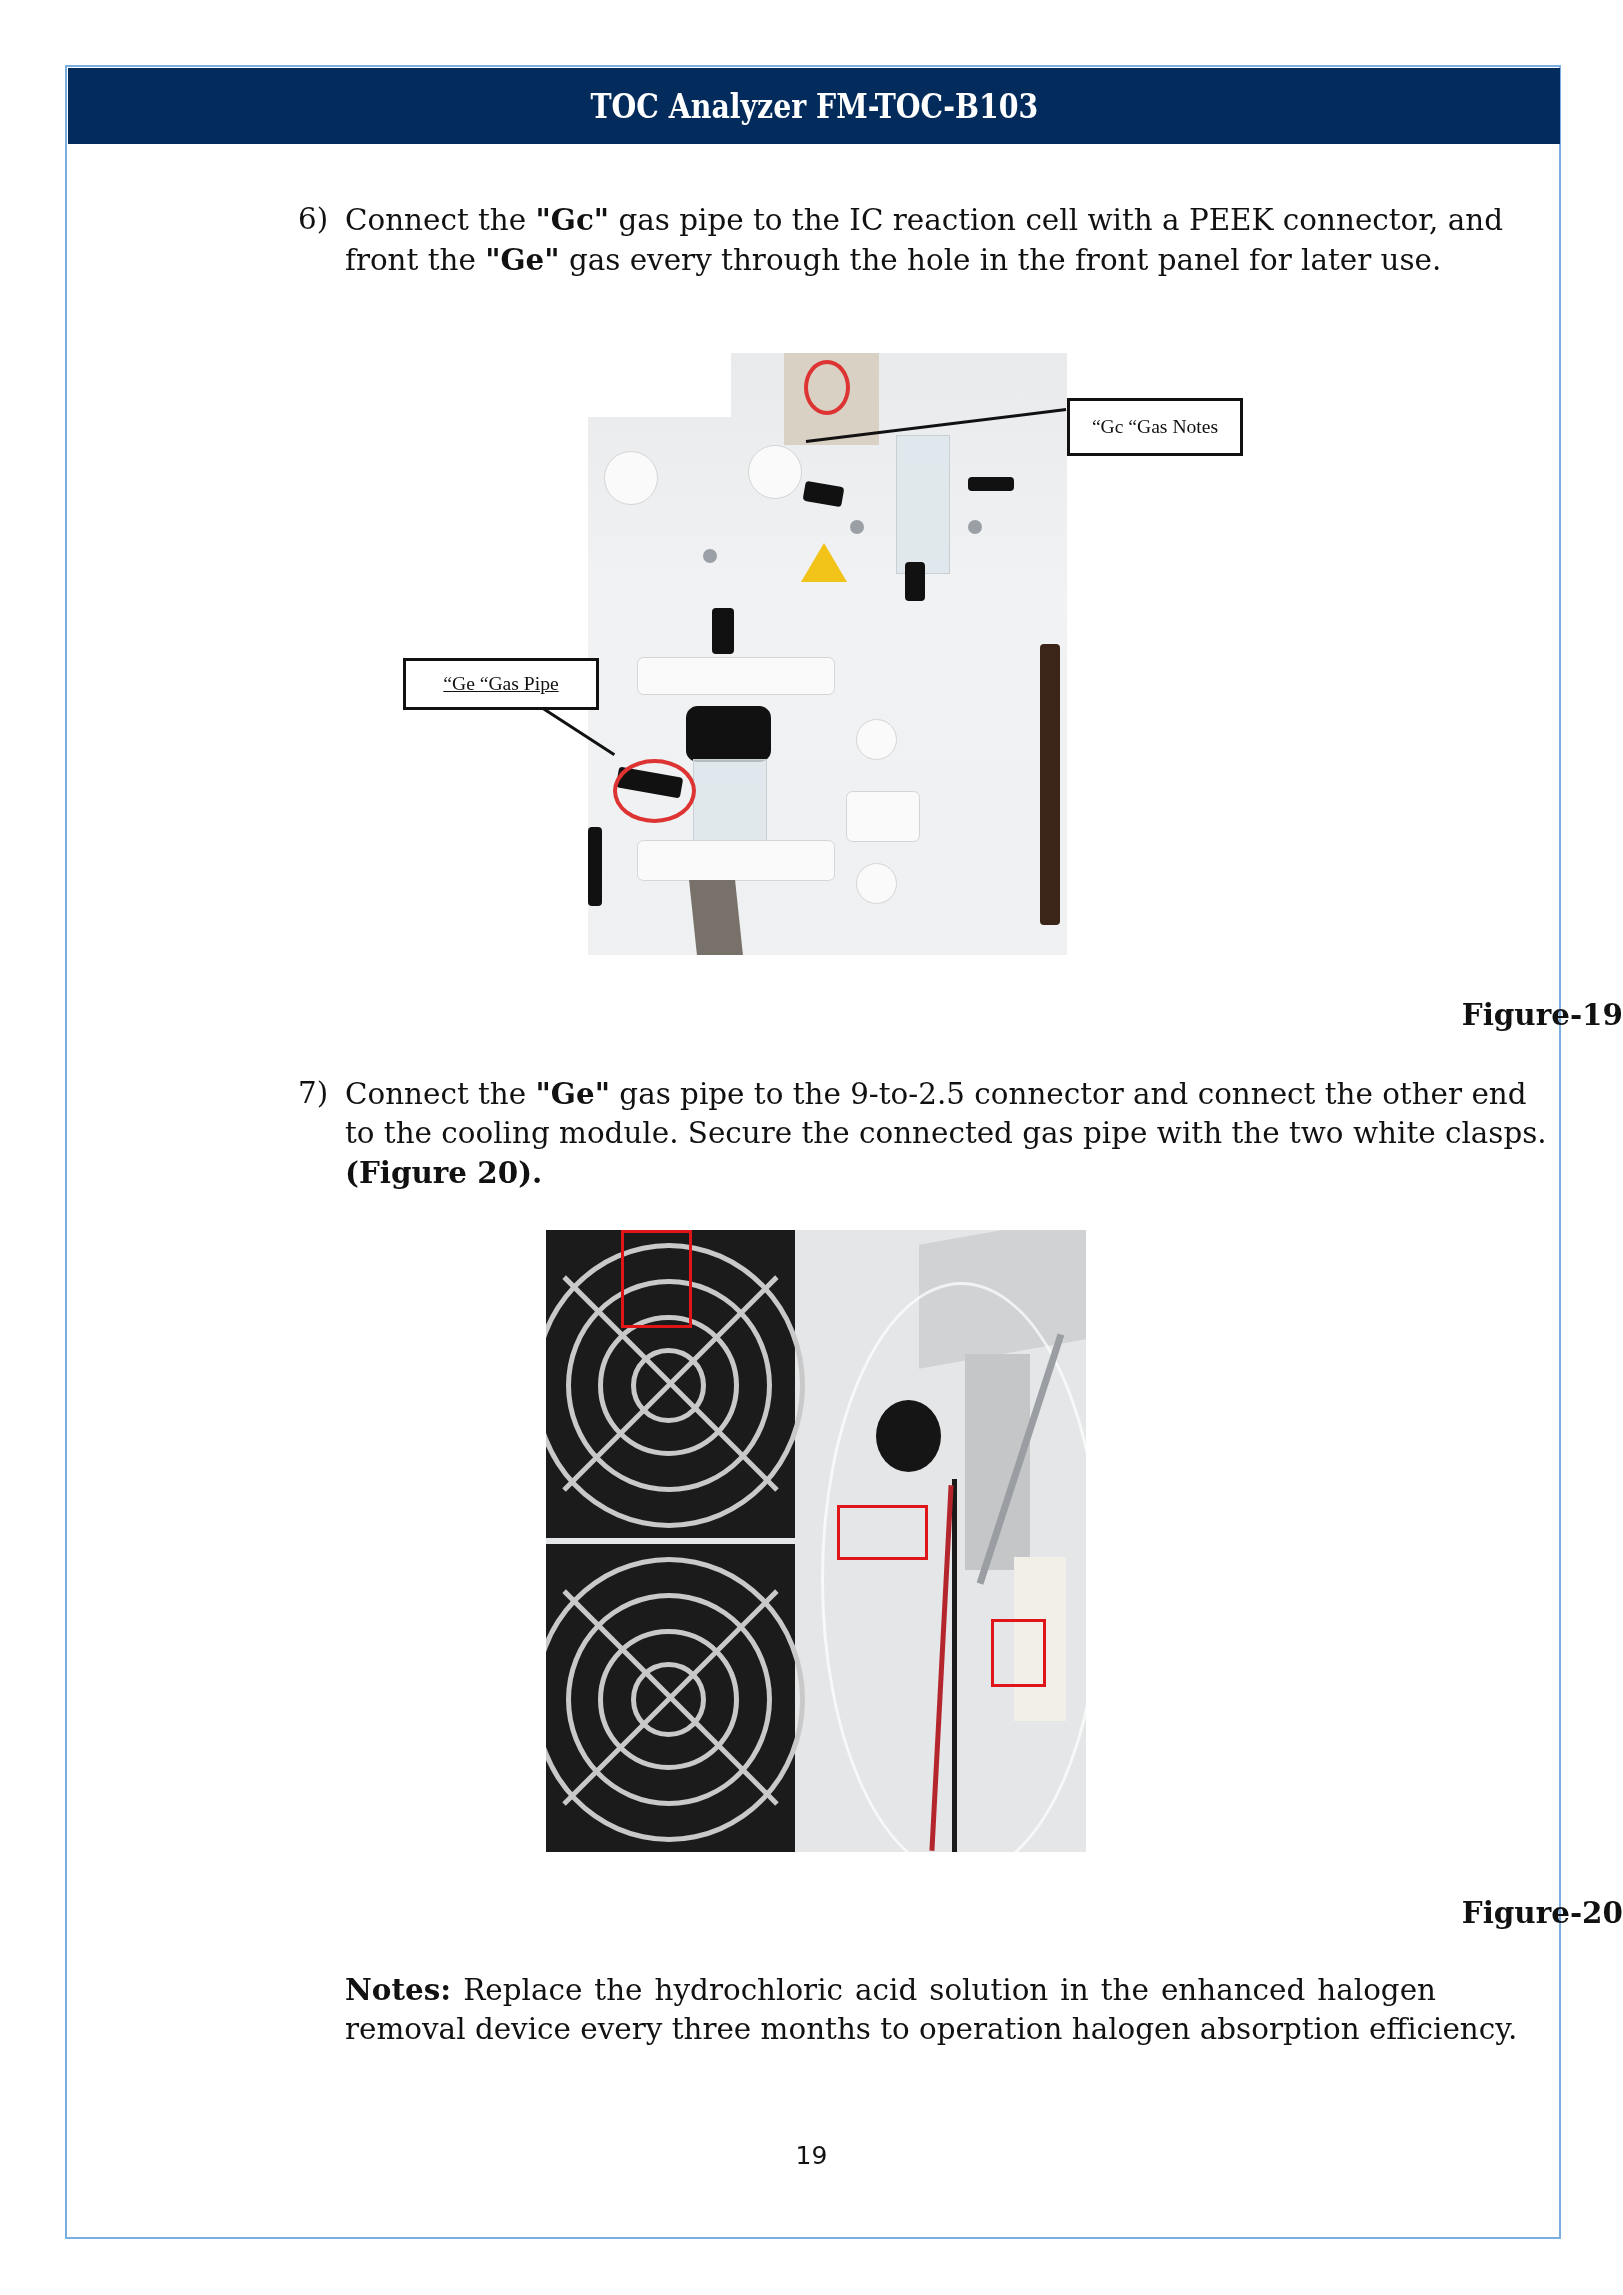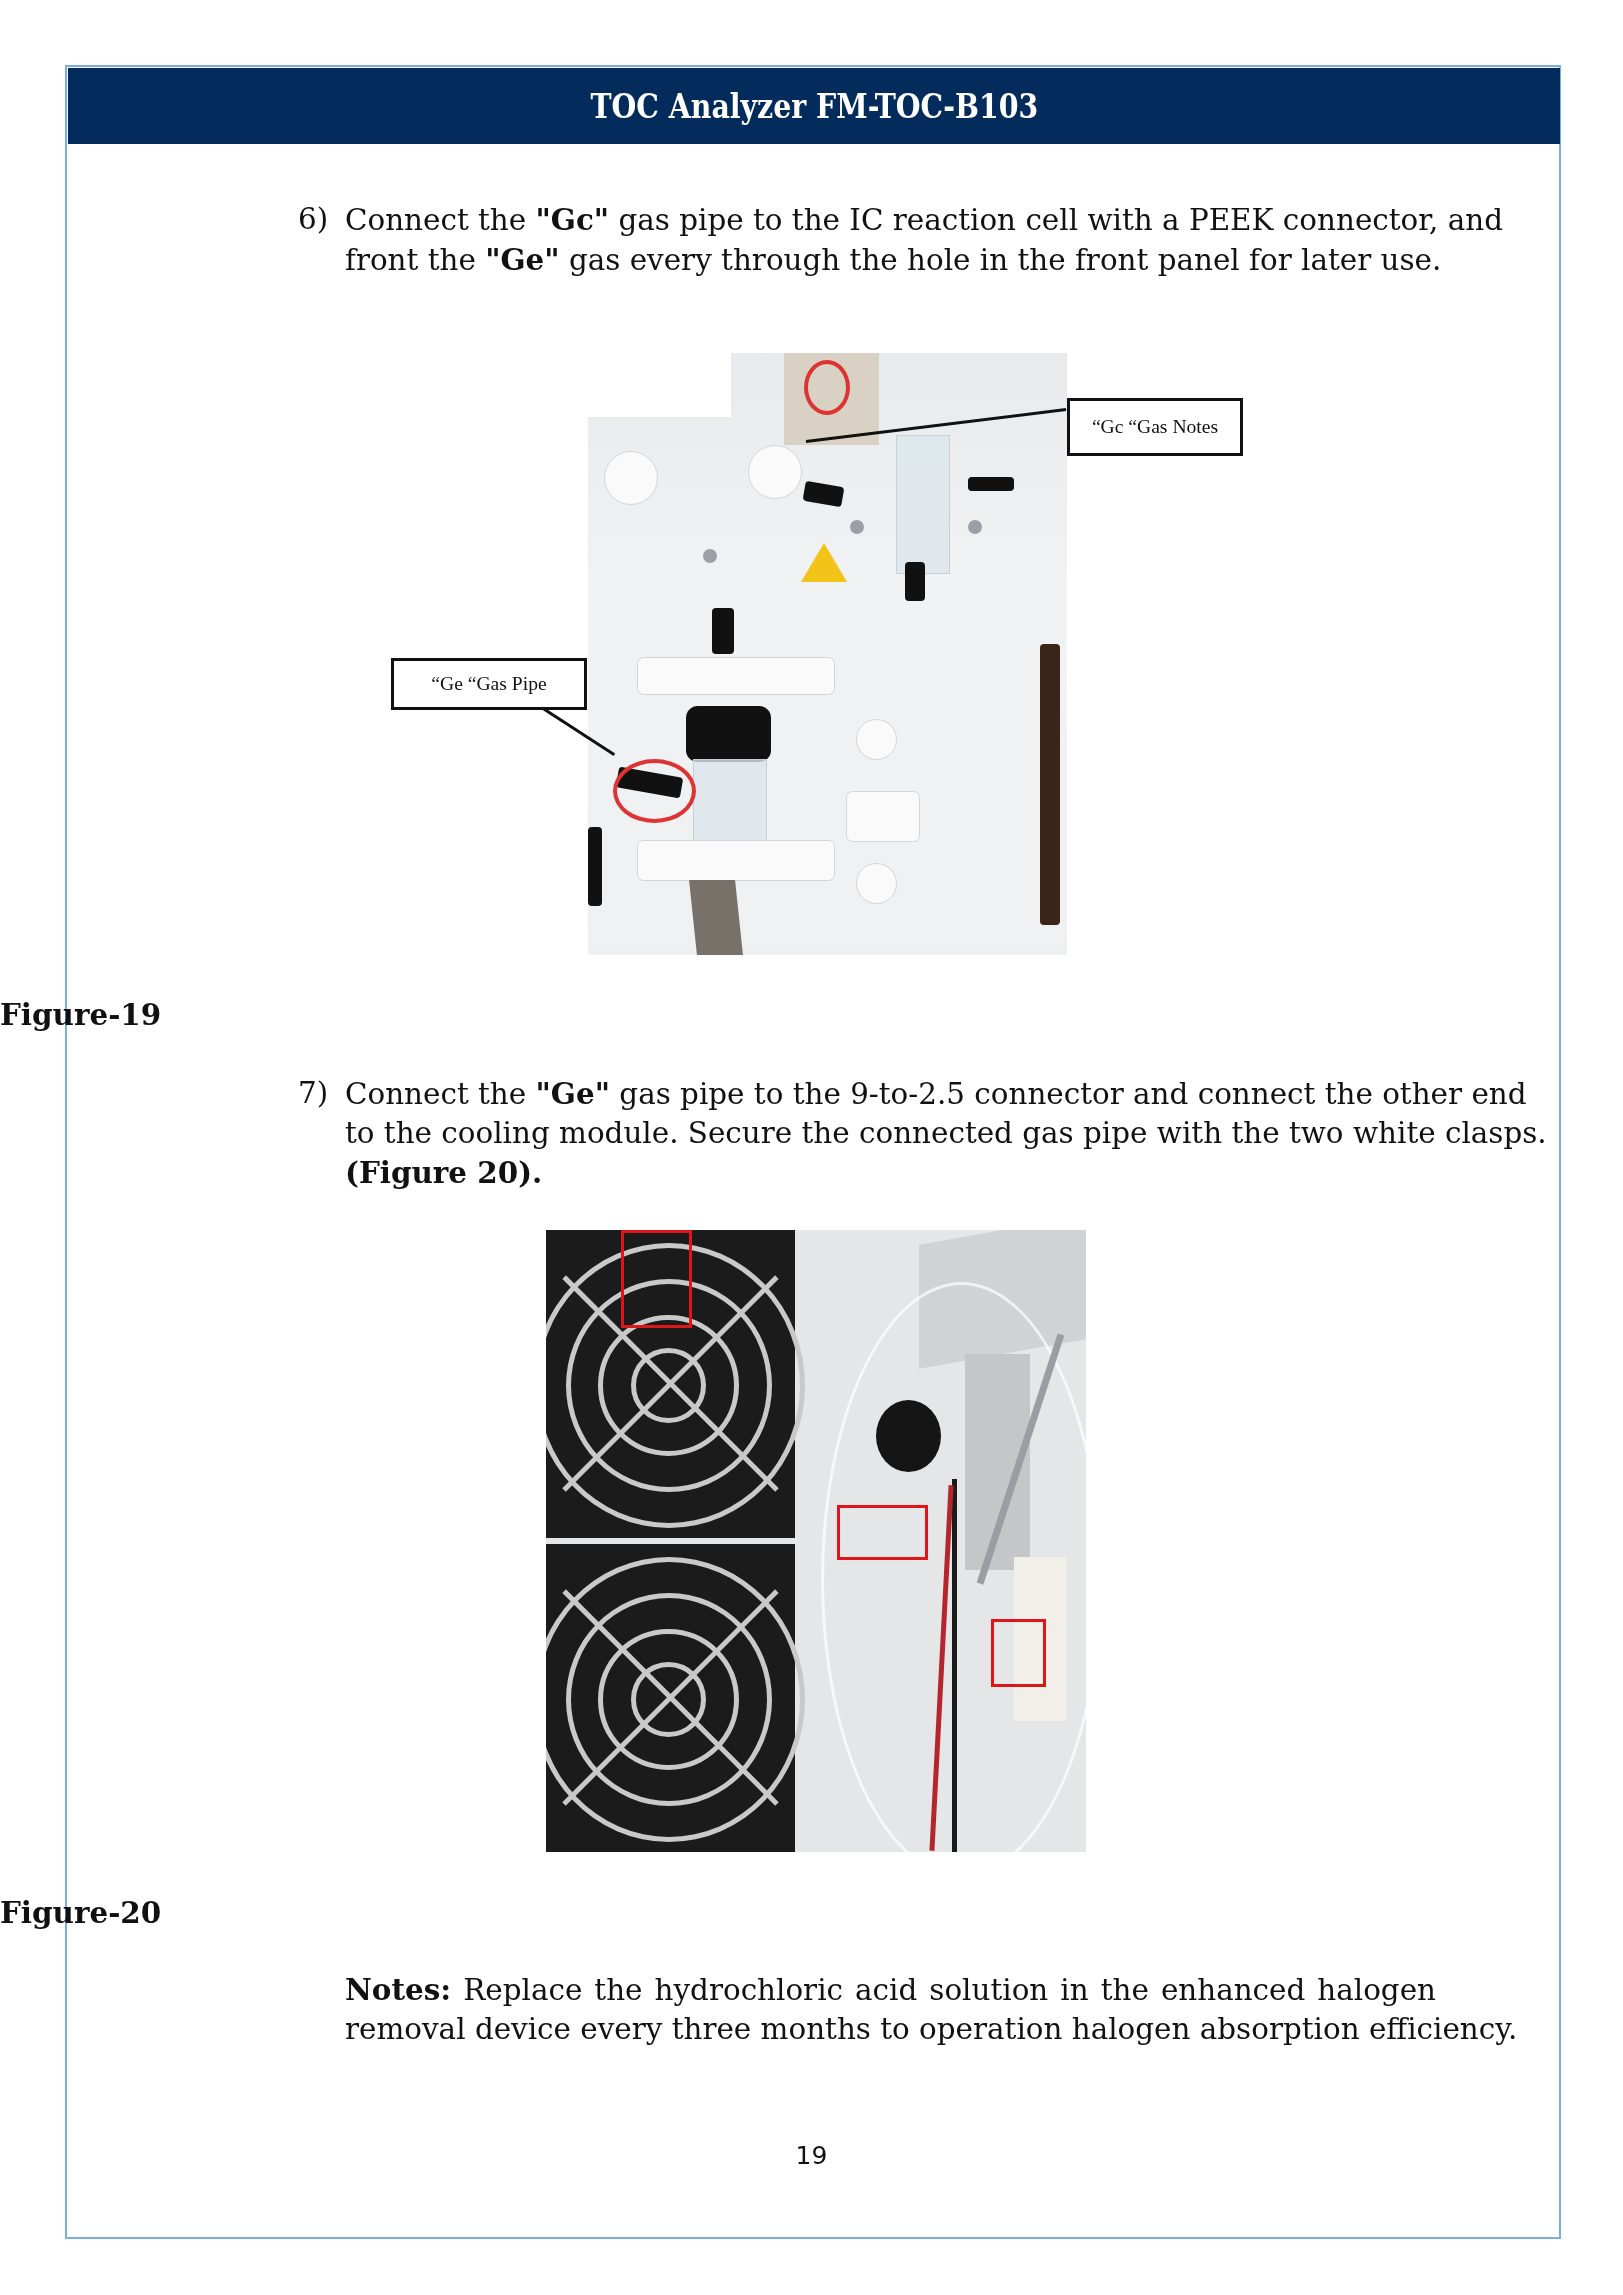--- a/index.html
+++ b/index.html
@@ -10,21 +10,21 @@
   .header-band { position: absolute; left: 68px; top: 68px; width: 1492px; height: 76px;
                  background: #032c5c; display: flex; align-items: center; justify-content: center; }
   .header-title { color: #ffffff; font-family: "DejaVu Serif", serif; font-weight: bold;
                   font-size: 33px; letter-spacing: 0px; transform: scaleX(0.86); }
   .para { position: absolute; left: 345px; width: 1091px; font-size: 29.4px; line-height: 39px;
           text-align: justify; transform-origin: left top; }
   .para .line { display: block; white-space: nowrap; text-align-last: justify; }
   .para .line.last { text-align-last: left; }
   .num { position: absolute; left: 298px; font-size: 29.4px; line-height: 39px; }
   b { font-weight: bold; }
-  .caption { position: absolute; left: 0; width: 1623px; text-align: left; font-weight: bold;
+  .caption { position: absolute; left: 0; width: 1623px; text-align: right; font-weight: bold;
              font-size: 29.4px; }
   .page-num { position: absolute; left: 0; width: 1623px; text-align: center; font-size: 25px;
               font-family: "DejaVu Sans", sans-serif; }
   
   .fig19 { position: absolute; left: 588px; top: 353px; width: 479px; height: 602px;
            background: linear-gradient(180deg, #e8eaec 0%, #f1f2f3 40%, #eef0f1 100%); overflow: hidden; }
   .fig19 .topcut { position: absolute; left: 0; top: 0; width: 143px; height: 64px; background: #fff; }
   .fig19 .block { position: absolute; left: 196px; top: 0; width: 95px; height: 92px; background: #d9d1c3; }
   .fig19 .ring { position: absolute; border-radius: 50%; border: 4.6px solid #d33; }
   .fig19 .white-part { position: absolute; background: #fafafa; border: 1.3px solid #d5d5d5; border-radius: 6.5px; }
@@ -90,21 +90,21 @@
   <div class="white-part" style="left:258px; top:438px; width:72px; height:49px;"></div>
   <div class="white-part" style="left:268px; top:510px; width:39px; height:39px; border-radius:50%;"></div>
   <div class="column" style="left:452px; top:291px; width:19.6px; height:281px;"></div>
   <div class="black-part" style="left:0; top:474px; width:14.4px; height:79px;"></div>
   <div class="screw" style="left:115px; top:196px;"></div>
   <div class="screw" style="left:262px; top:167px;"></div>
   <div class="screw" style="left:380px; top:167px;"></div>
 </div>
 <div class="leader" style="left:806px; top:440px; width:262px; transform:rotate(-7deg);"></div>
 <div class="callout" style="left:1067px; top:398px; width:170px; height:52px;">“Gc “Gas Notes</div>
-<div class="callout" style="left:391px; top:658px; width:190px; height:46px;">“Ge “Gas Pipe</div>
+<div class="callout" style="left:403px; top:658px; width:190px; height:46px;text-decoration:underline;">“Ge “Gas Pipe</div>
 <div class="leader" style="left:543px; top:707px; width:85px; transform:rotate(33deg);"></div>
 
 <div class="caption" style="top:997px;">Figure-19</div>
 
 <div class="num" style="top:1074px;">7)</div>
 <div class="para" style="top:1074px;">
   <span class="line"><span>Connect the </span><b>"Ge"</b><span> gas pipe to the 9-to-2.5 connector and connect the other end</span></span>
   <span class="line"><span>to the cooling module. Secure the connected gas pipe with the two white clasps.</span></span>
   <span class="line last"><b>(Figure 20).</b></span>
 </div>

